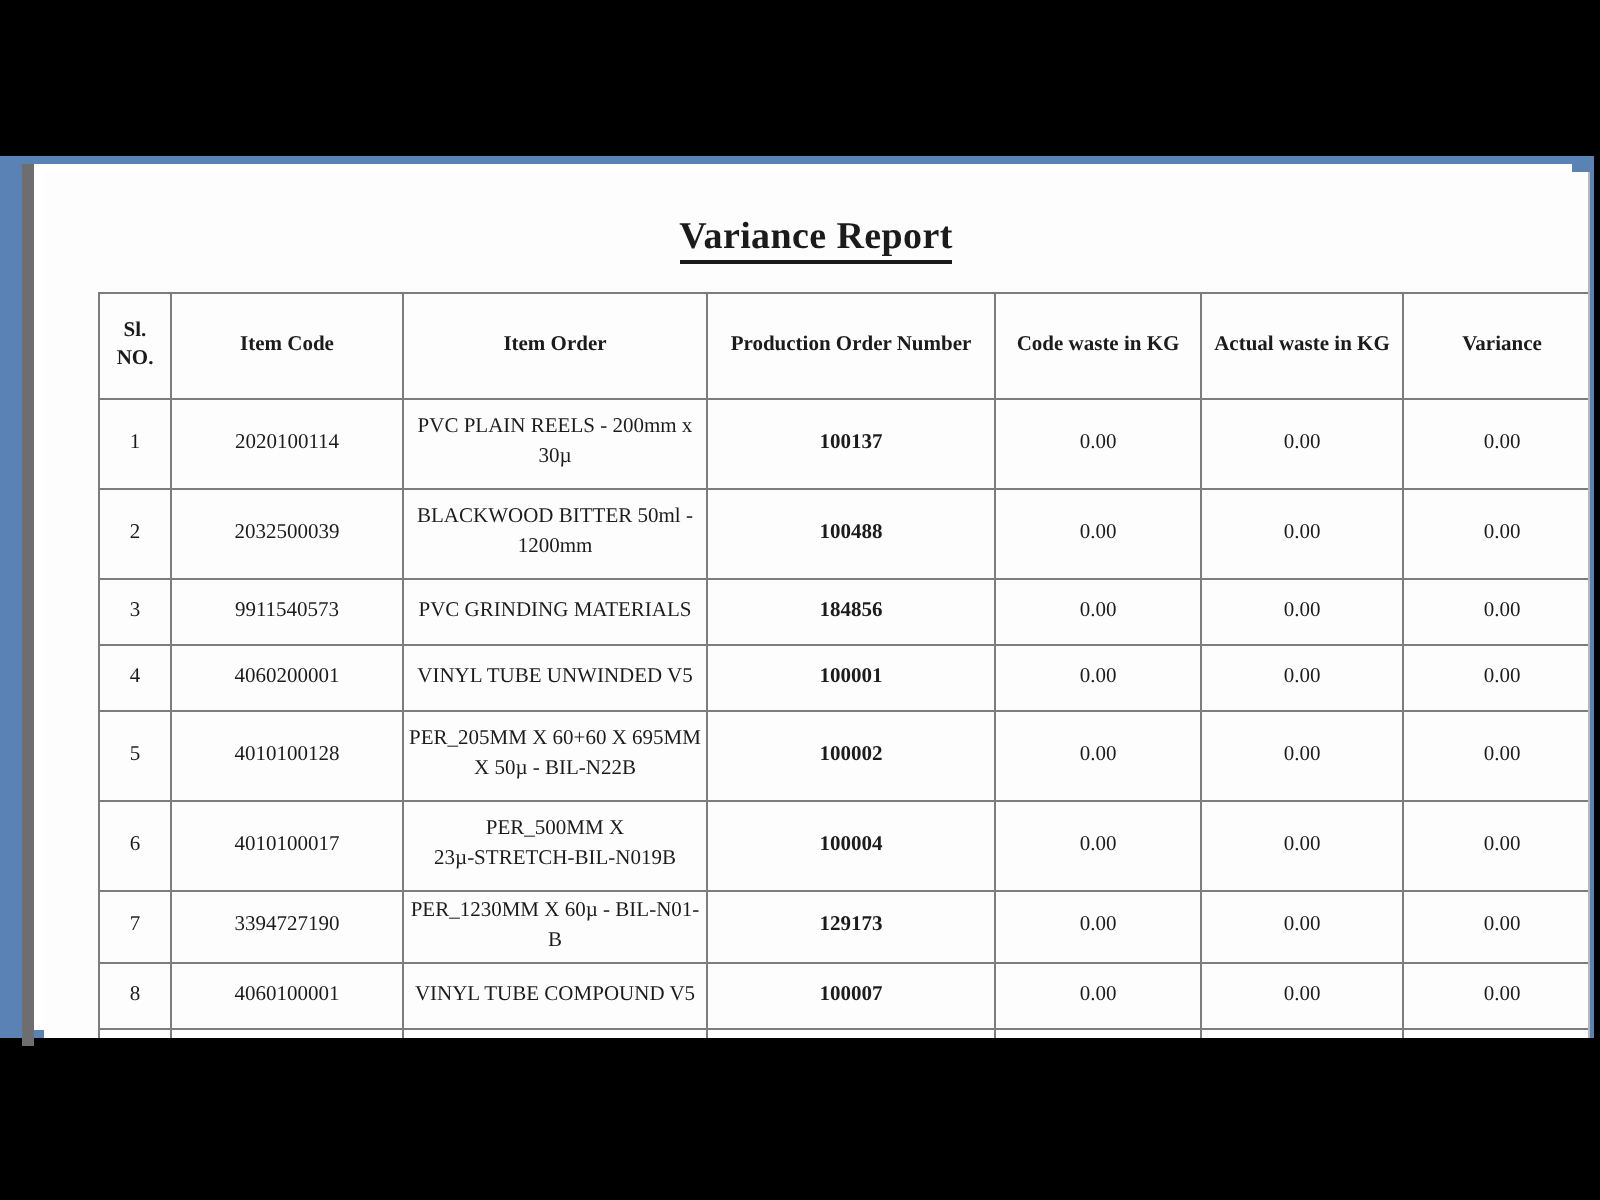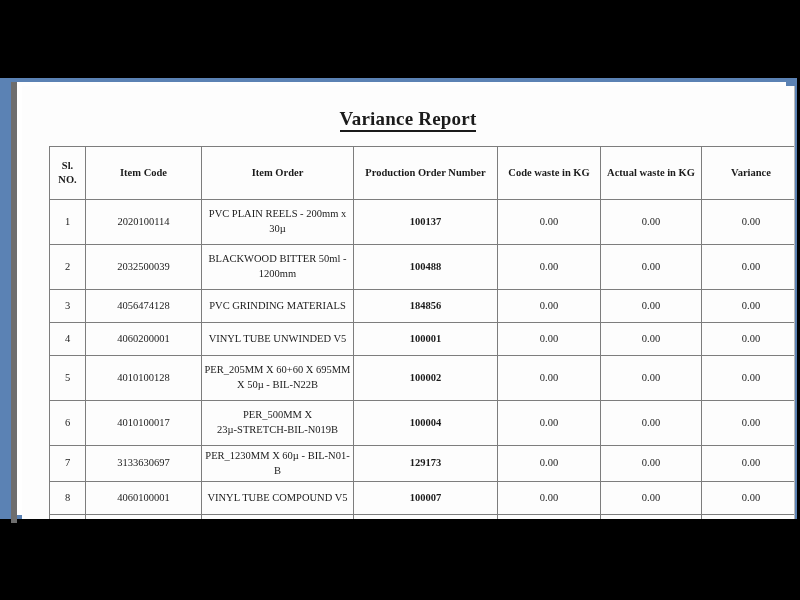--- a/index.html
+++ b/index.html
@@ -203,21 +203,21 @@
                 <td class="c-sl">2</td>
                 <td class="c-code">2032500039</td>
                 <td class="c-name"><span>BLACKWOOD BITTER 50ml -</span><br><span>1200mm</span></td>
                 <td class="c-pon">100488</td>
                 <td class="c-plan">0.00</td>
                 <td class="c-actual">0.00</td>
                 <td class="c-var">0.00</td>
               </tr>
               <tr class="row-1line">
                 <td class="c-sl">3</td>
-                <td class="c-code">4056474128</td>
+                <td class="c-code">9911540573</td>
                 <td class="c-name"><span>PVC GRINDING MATERIALS</span></td>
                 <td class="c-pon">184856</td>
                 <td class="c-plan">0.00</td>
                 <td class="c-actual">0.00</td>
                 <td class="c-var">0.00</td>
               </tr>
               <tr class="row-1line">
                 <td class="c-sl">4</td>
                 <td class="c-code">4060200001</td>
                 <td class="c-name"><span>VINYL TUBE UNWINDED V5</span></td>
@@ -239,21 +239,21 @@
                 <td class="c-sl">6</td>
                 <td class="c-code">4010100017</td>
                 <td class="c-name"><span>PER_500MM X</span><br><span>23µ-STRETCH-BIL-N019B</span></td>
                 <td class="c-pon">100004</td>
                 <td class="c-plan">0.00</td>
                 <td class="c-actual">0.00</td>
                 <td class="c-var">0.00</td>
               </tr>
               <tr class="row-1line">
                 <td class="c-sl">7</td>
-                <td class="c-code">3133630697</td>
+                <td class="c-code">3394727190</td>
                 <td class="c-name"><span>PER_1230MM X 60µ - BIL-N01-B</span></td>
                 <td class="c-pon">129173</td>
                 <td class="c-plan">0.00</td>
                 <td class="c-actual">0.00</td>
                 <td class="c-var">0.00</td>
               </tr>
               <tr class="row-1line">
                 <td class="c-sl">8</td>
                 <td class="c-code">4060100001</td>
                 <td class="c-name"><span>VINYL TUBE COMPOUND V5</span></td>

